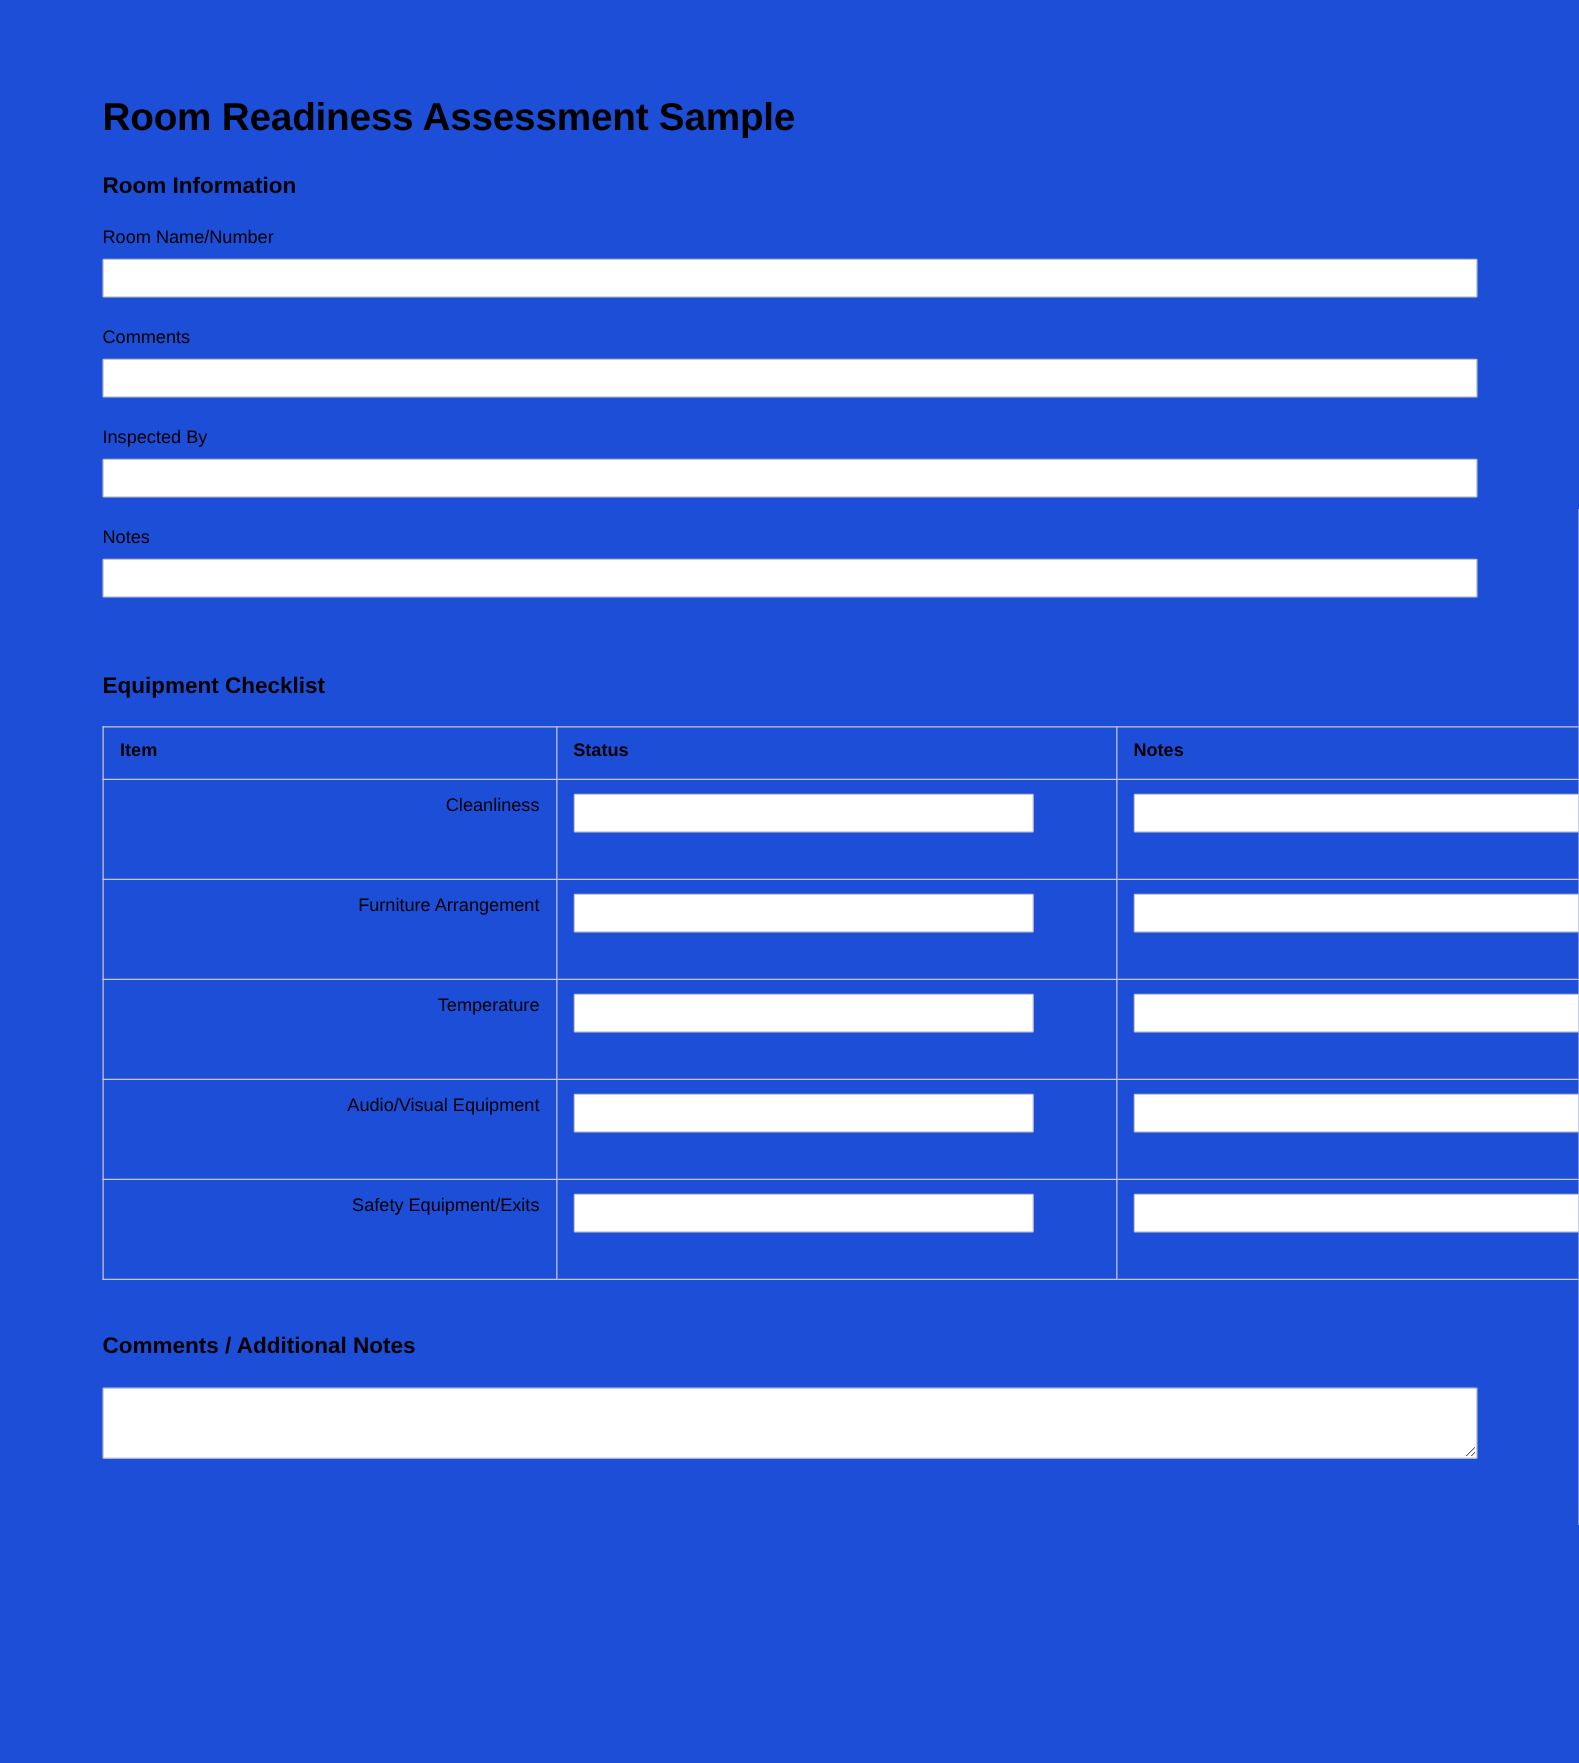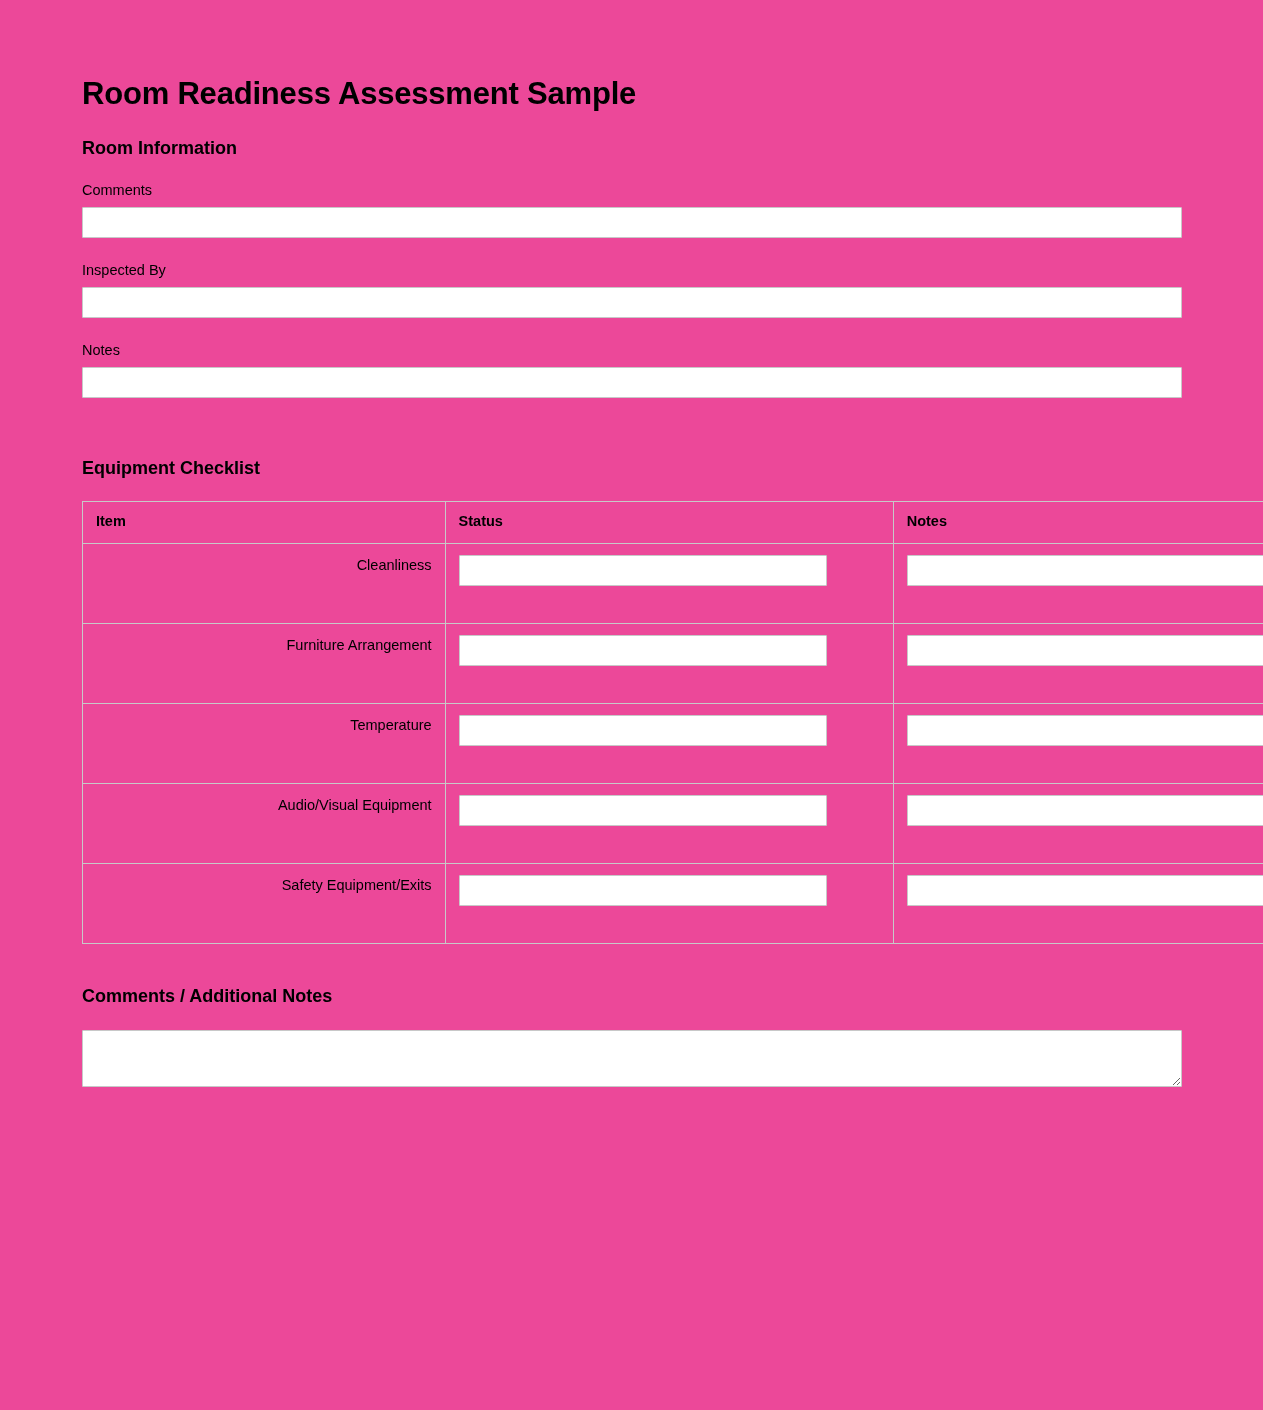--- a/index.html
+++ b/index.html
@@ -9,21 +9,21 @@
   }
   body {
     font-family: "Liberation Sans", sans-serif;
     color: #000000;
     -webkit-font-smoothing: none;
   }
   .page {
     position: relative;
     width: 1263px;
     height: 1410px;
-    background: #ec4899;
+    background: #1d4ed8;
     overflow: hidden;
   }
   .content {
     padding: 76px 82px 0 82px;
     box-sizing: border-box;
     width: 1263px;
   }
 
   
   .doc-title {
@@ -147,20 +147,24 @@
 
 <div class="page">
   <div class="content">
 
     <h1 class="doc-title">Room Readiness Assessment Sample</h1>
 
     <h2 class="section-title">Room Information</h2>
 
     <div>
 
+      <div class="field">
+        <label class="field-label">Room Name/Number</label>
+        <input class="text-input" type="text" value="" style="">
+      </div>
 
       <div class="field">
         <label class="field-label">Comments</label>
         <input class="text-input" type="text" value="" style="">
       </div>
 
       <div class="field">
         <label class="field-label">Inspected By</label>
         <input class="text-input" type="text" value="" style="">
       </div>

